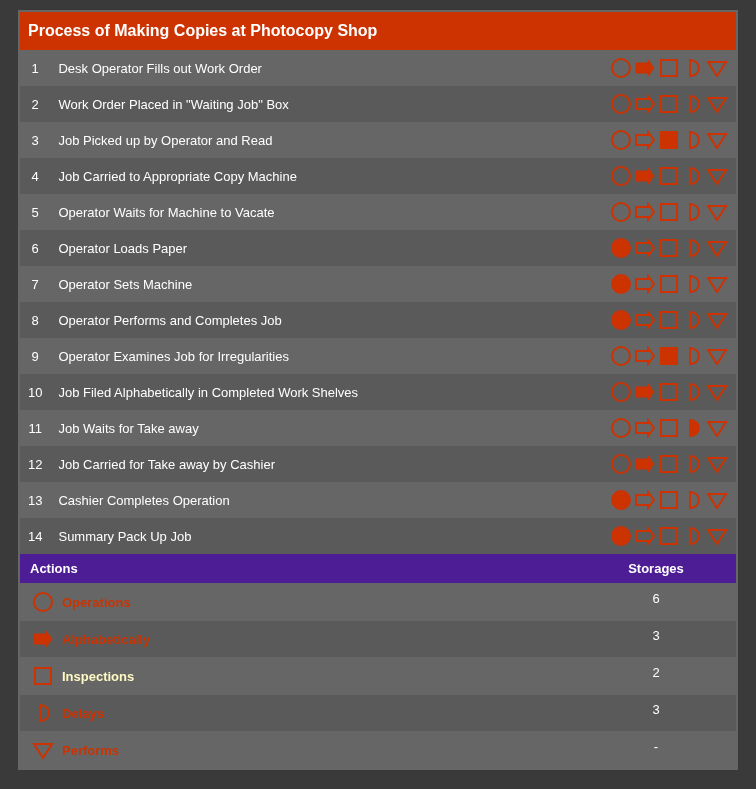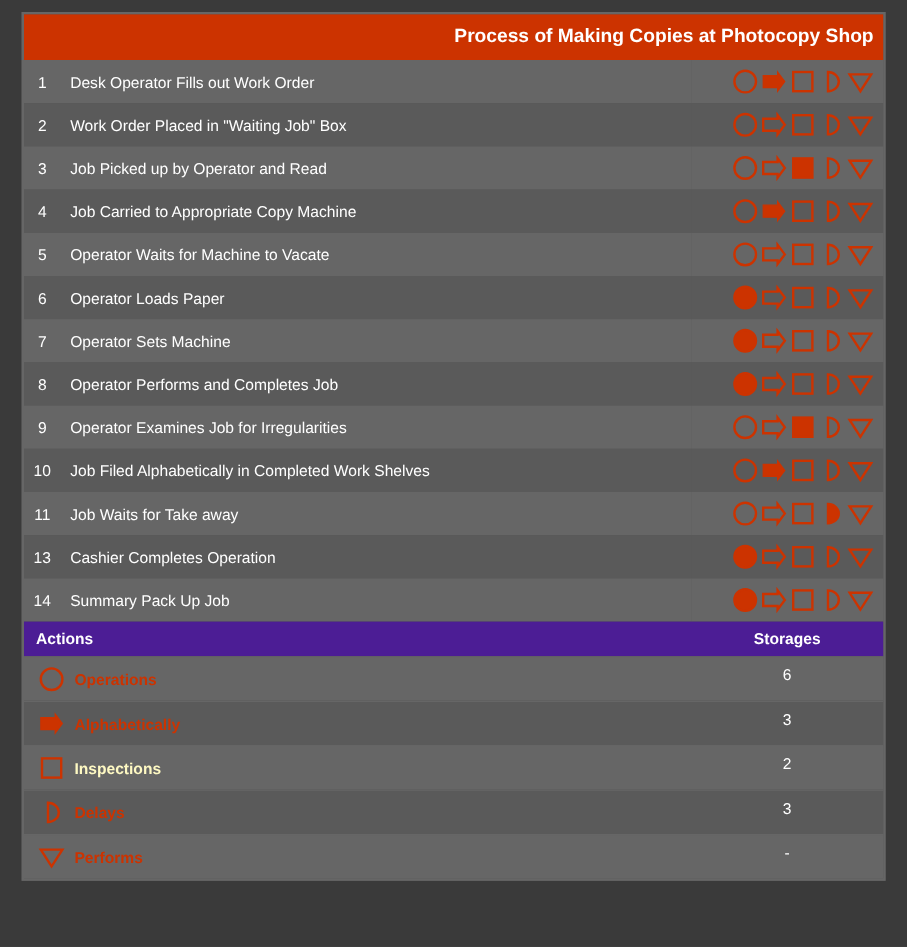--- a/index.html
+++ b/index.html
@@ -16,21 +16,21 @@
     .container {
       width: 720px;
       background: #555;
       border: 2px solid #666;
     }
     .header {
       background: #cc3300;
       color: #fff;
       font-weight: bold;
       font-size: 16px;
-      text-align: right;
+      text-align: left;
       padding: 10px 8px;
     }
     .table {
       width: 100%;
       border-collapse: collapse;
     }
     .table tr:nth-child(odd) {
       background: #666;
     }
     .table tr:nth-child(even) {
@@ -280,20 +280,35 @@
       <polygon points="2,6 14,6 14,3 20,11 14,19 14,16 2,16" fill="none" stroke="#cc3300" stroke-width="2"></polygon>
     </svg><svg class="icon-svg" viewBox="0 0 22 22">
     <rect x="3" y="3" width="16" height="16" fill="none" stroke="#cc3300" stroke-width="2"></rect>
   </svg><svg class="icon-svg" viewBox="0 0 22 22">
     <path d="M8,3 L8,19 A9,8 0 0,0 8,3 Z" fill="#cc3300" stroke="#cc3300" stroke-width="2"></path>
   </svg><svg class="icon-svg" viewBox="0 0 22 22">
     <polygon points="11,19 2,5 20,5" fill="none" stroke="#cc3300" stroke-width="2"></polygon>
   </svg></td>
   </tr>
         <tr>
+    <td class="num-col">12</td>
+    <td class="label-col">Job Carried for Take away by Cashier</td>
+    <td class="icons-col"><svg class="icon-svg" viewBox="0 0 22 22">
+    <circle cx="11" cy="11" r="9" fill="none" stroke="#cc3300" stroke-width="2"></circle>
+  </svg><svg class="icon-svg" viewBox="0 0 22 22">
+      <polygon points="2,6 14,6 14,3 20,11 14,19 14,16 2,16" fill="#cc3300" stroke="#cc3300" stroke-width="1"></polygon>
+    </svg><svg class="icon-svg" viewBox="0 0 22 22">
+    <rect x="3" y="3" width="16" height="16" fill="none" stroke="#cc3300" stroke-width="2"></rect>
+  </svg><svg class="icon-svg" viewBox="0 0 22 22">
+    <path d="M8,3 L8,19 A9,8 0 0,0 8,3 Z" fill="none" stroke="#cc3300" stroke-width="2"></path>
+  </svg><svg class="icon-svg" viewBox="0 0 22 22">
+    <polygon points="11,19 2,5 20,5" fill="none" stroke="#cc3300" stroke-width="2"></polygon>
+  </svg></td>
+  </tr>
+        <tr>
     <td class="num-col">13</td>
     <td class="label-col">Cashier Completes Operation</td>
     <td class="icons-col"><svg class="icon-svg" viewBox="0 0 22 22">
     <circle cx="11" cy="11" r="9" fill="#cc3300" stroke="#cc3300" stroke-width="2"></circle>
   </svg><svg class="icon-svg" viewBox="0 0 22 22">
       <polygon points="2,6 14,6 14,3 20,11 14,19 14,16 2,16" fill="none" stroke="#cc3300" stroke-width="2"></polygon>
     </svg><svg class="icon-svg" viewBox="0 0 22 22">
     <rect x="3" y="3" width="16" height="16" fill="none" stroke="#cc3300" stroke-width="2"></rect>
   </svg><svg class="icon-svg" viewBox="0 0 22 22">
     <path d="M8,3 L8,19 A9,8 0 0,0 8,3 Z" fill="none" stroke="#cc3300" stroke-width="2"></path>

